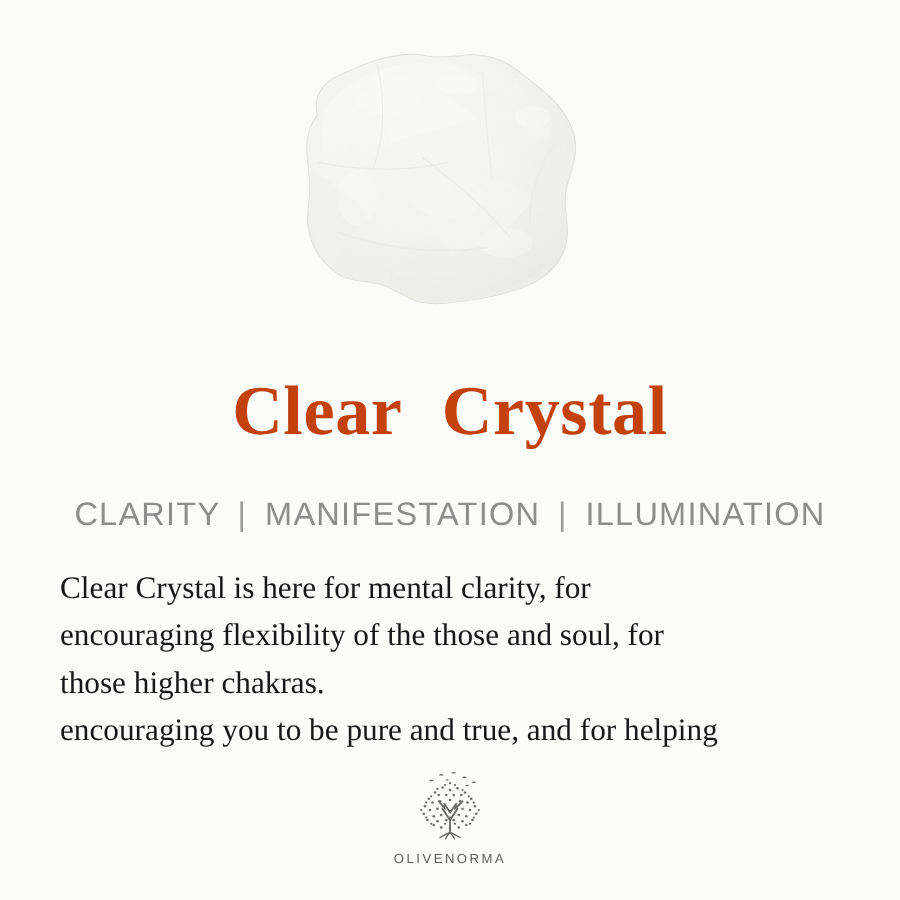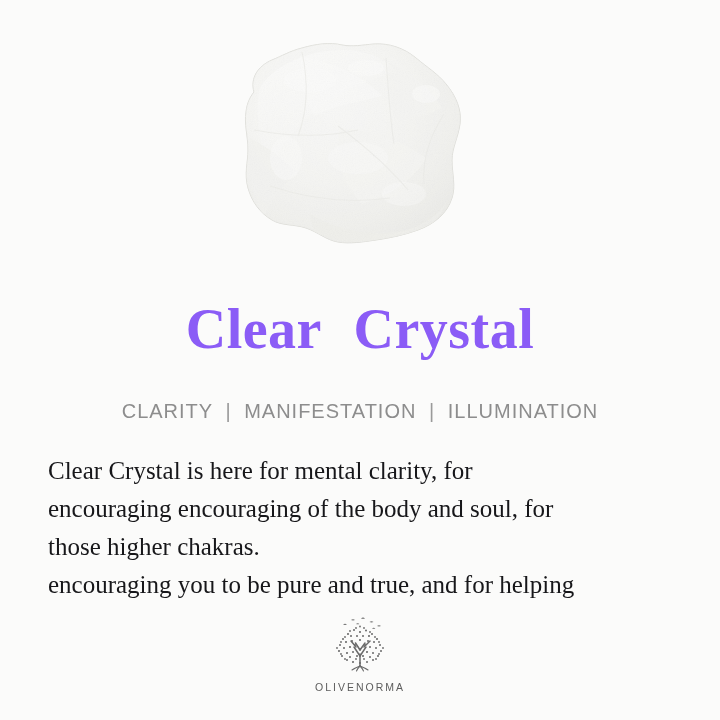--- a/index.html
+++ b/index.html
@@ -33,34 +33,34 @@
   .title{
     position:absolute;
     left:0;top:298px;
     width:720px;
     text-align:center;
     font-family:"Liberation Serif", serif;
     font-weight:700;
     font-size:56px;
     line-height:62px;
     letter-spacing:0.5px;
-    color:#8b5cf6;
+    color:#c2410c;
     word-spacing:18px;
     white-space:nowrap;
   }
 
   
   .keywords{
     position:absolute;
     left:0;top:396px;
     width:720px;
     text-align:center;
     font-family:"Liberation Sans", sans-serif;
     font-weight:400;
-    font-size:20px;
+    font-size:26px;
     line-height:30px;
     letter-spacing:1.0px;
     color:#8d8d8d;
     white-space:nowrap;
   }
   .keywords .kw{display:inline;}
   .keywords .sep{
     display:inline;
     padding:0 6px;
     color:#9a9a9a;
@@ -223,21 +223,21 @@
   <div class="keywords">
     <span class="kw">CLARITY</span>
     <span class="sep">|</span>
     <span class="kw">MANIFESTATION</span>
     <span class="sep">|</span>
     <span class="kw">ILLUMINATION</span>
   </div>
 
   <div class="body-copy">
     <span class="ln">Clear Crystal is here for mental clarity, for</span>
-    <span class="ln">encouraging encouraging of the body and soul, for</span>
+    <span class="ln">encouraging flexibility of the those and soul, for</span>
     <span class="ln">those higher chakras.</span>
     <span class="ln">encouraging you to be pure and true, and for helping</span>
   </div>
 
   <div class="logo">
     <svg class="logo-mark" viewBox="0 0 78 64" aria-hidden="true">
       <g fill="#6a6a6a">
 
         <path d="M30 4 q2 -1.6 4 0 q-2 .8 -4 0z"></path>
         <path d="M40 2.4 q2 -1.6 4 0 q-2 .8 -4 0z"></path>

